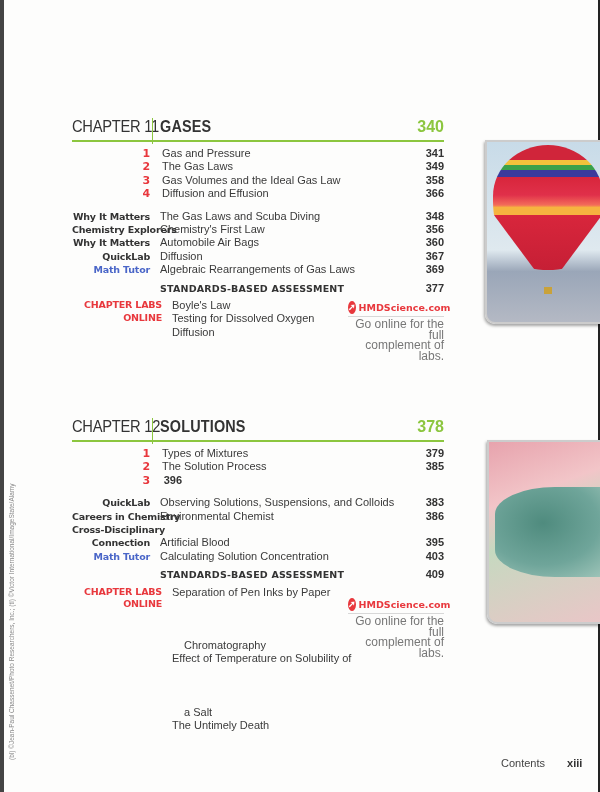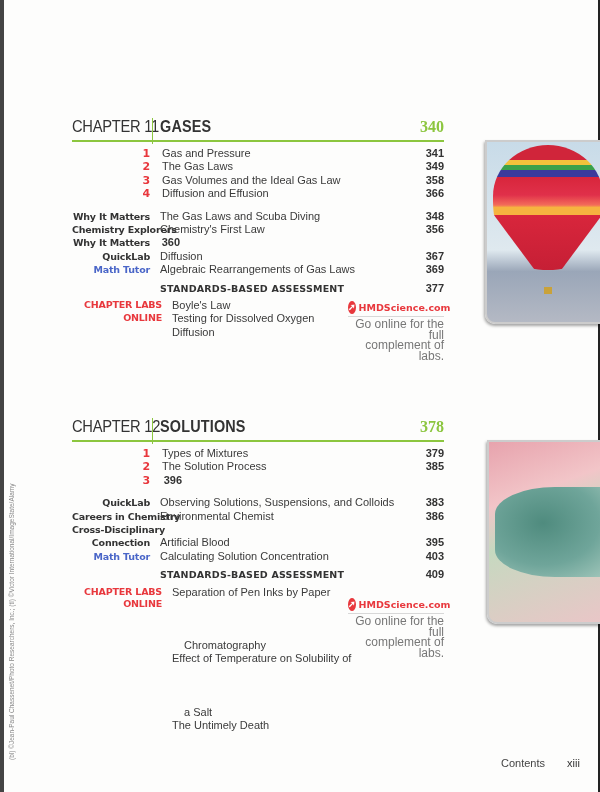--- a/index.html
+++ b/index.html
@@ -21,21 +21,21 @@
     font-family:"Liberation Sans", sans-serif; font-size:16px; color:#333;
     width:78px; letter-spacing:-0.3px; transform:scaleX(0.92); transform-origin:left;
     white-space:nowrap; padding-bottom:2px;
   }
   .ch-div { position:absolute; left:80px; top:0; width:1px; height:26px; background:#8cc63f; }
   .ch-title {
     font-weight:bold; font-size:16px; color:#333; margin-left:10px;
     transform:scaleX(0.9); transform-origin:left; padding-bottom:2px; letter-spacing:0.2px;
   }
   .ch-page {
-    margin-left:auto; font-weight:bold; font-size:16px; color:#8cc63f; padding-bottom:2px;font-family:Liberation Serif, serif;
+    margin-left:auto; font-weight:bold; font-size:16px; color:#8cc63f; padding-bottom:2px;
   }
 
   .row { display:flex; align-items:flex-start; font-size:11px; line-height:13.4px; }
   .lbl {
     width:78px; text-align:right; font-family:"DejaVu Sans", sans-serif; font-weight:bold;
     font-size:9.5px; color:#333; white-space:nowrap; letter-spacing:-0.2px;
   }
   .lbl.red { color:#e8383d; }
   .lbl.blue { color:#4a66c8; }
   .lbl.num { font-size:11px; color:#e8383d; padding-right:2px; }
@@ -77,21 +77,21 @@
   .beaker-liquid {
     position:absolute; left:6px; top:45px; width:120px; height:90px; border-radius:50% 0 0 50% / 30% 0 0 30%;
     background:radial-gradient(ellipse at 40% 40%,#4f8b7e 0%,#6fa59a 55%,#a9ccc0 100%);
   }
 
   .credit {
     position:absolute; left:8px; top:760px; transform:rotate(-90deg); transform-origin:left top;
     font-size:6.5px; color:#888; white-space:nowrap; width:330px;
   }
   .footer { position:absolute; top:757px; left:501px; font-size:11px; color:#444; }
-  .footer .fpg { font-weight:normal; margin-left:22px; color:#333; }
+  .footer .fpg { font-weight:bold; margin-left:22px; color:#333; }
 </style>
 </head>
 <body>
 
 <div class="edge-left"></div>
 <div class="edge-right"></div>
 
 <section class="chapter" style="top:118px;">
   <div class="ch-head">
     <span class="ch-num">CHAPTER 11</span>
@@ -126,20 +126,21 @@
       <span class="txt">The Gas Laws and Scuba Diving</span>
       <span class="pg">348</span>
     </div>
   <div class="row">
       <span class="lbl">Chemistry Explorers</span>
       <span class="txt">Chemistry's First Law</span>
       <span class="pg">356</span>
     </div>
   <div class="row">
       <span class="lbl">Why It Matters</span>
+      <span class="txt">Automobile Air Bags</span>
       <span class="pg">360</span>
     </div>
   <div class="row">
       <span class="lbl">QuickLab</span>
       <span class="txt">Diffusion</span>
       <span class="pg">367</span>
     </div>
   <div class="row">
       <span class="lbl blue">Math Tutor</span>
       <span class="txt">Algebraic Rearrangements of Gas Laws</span>

